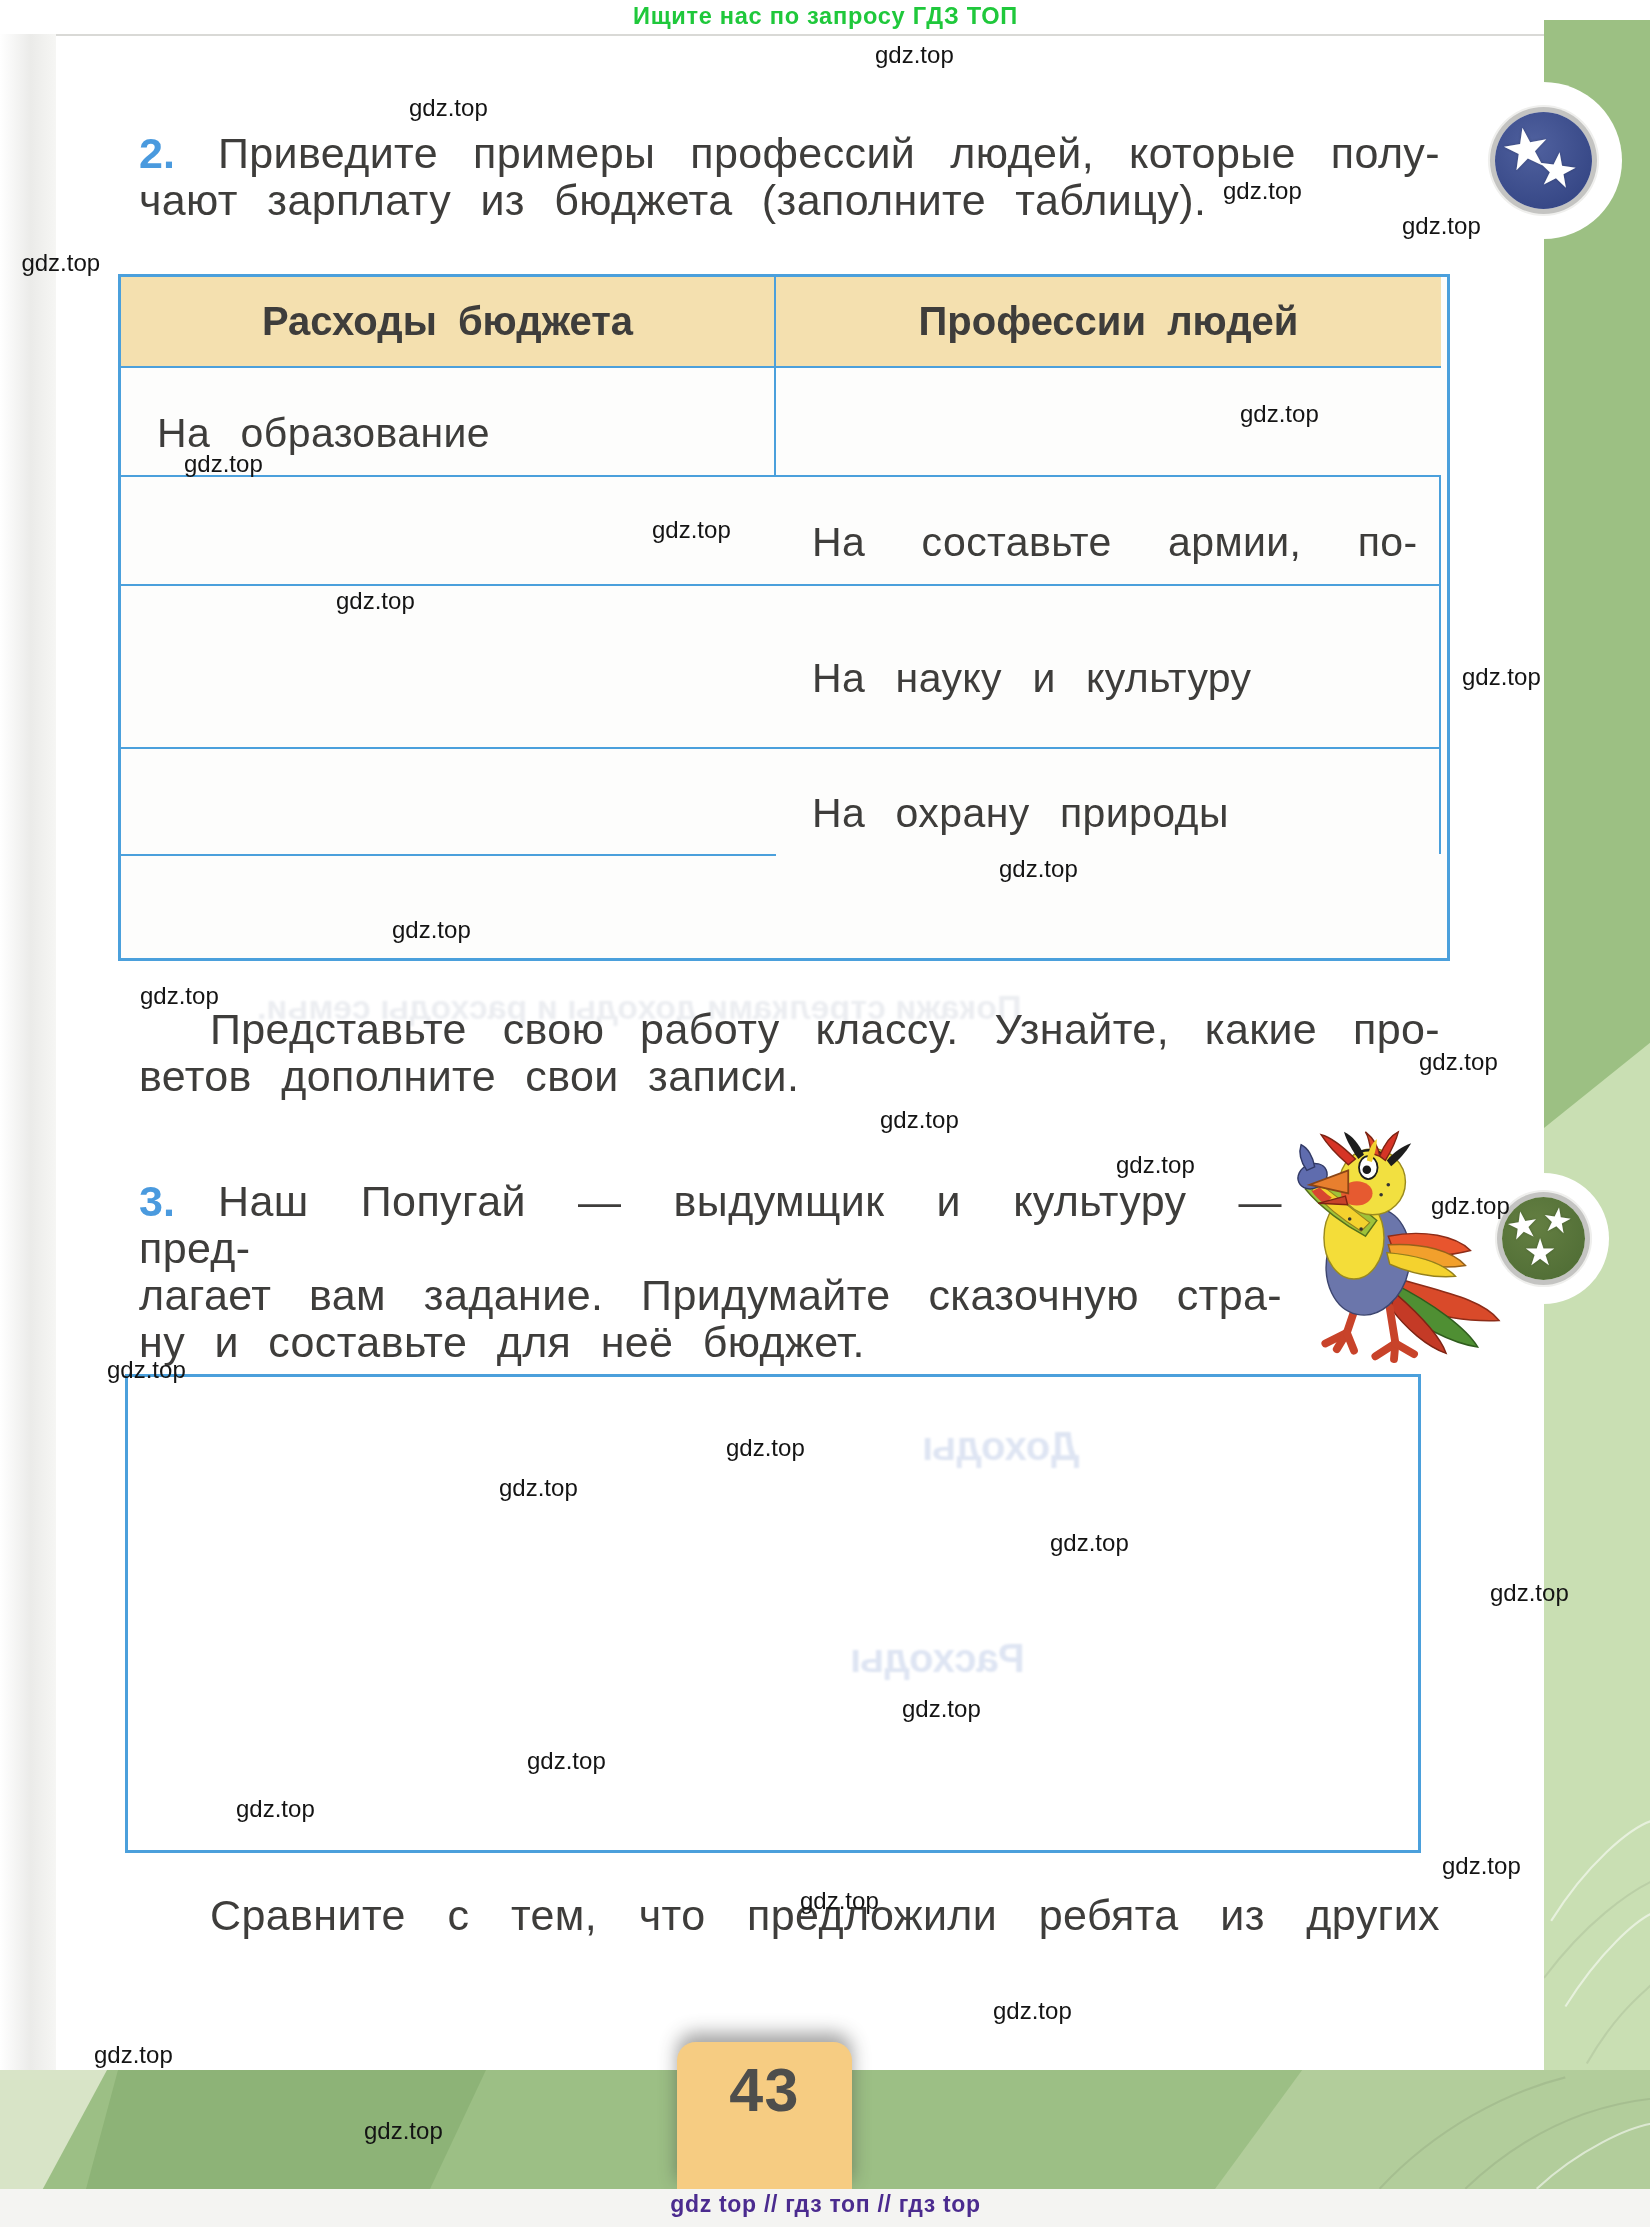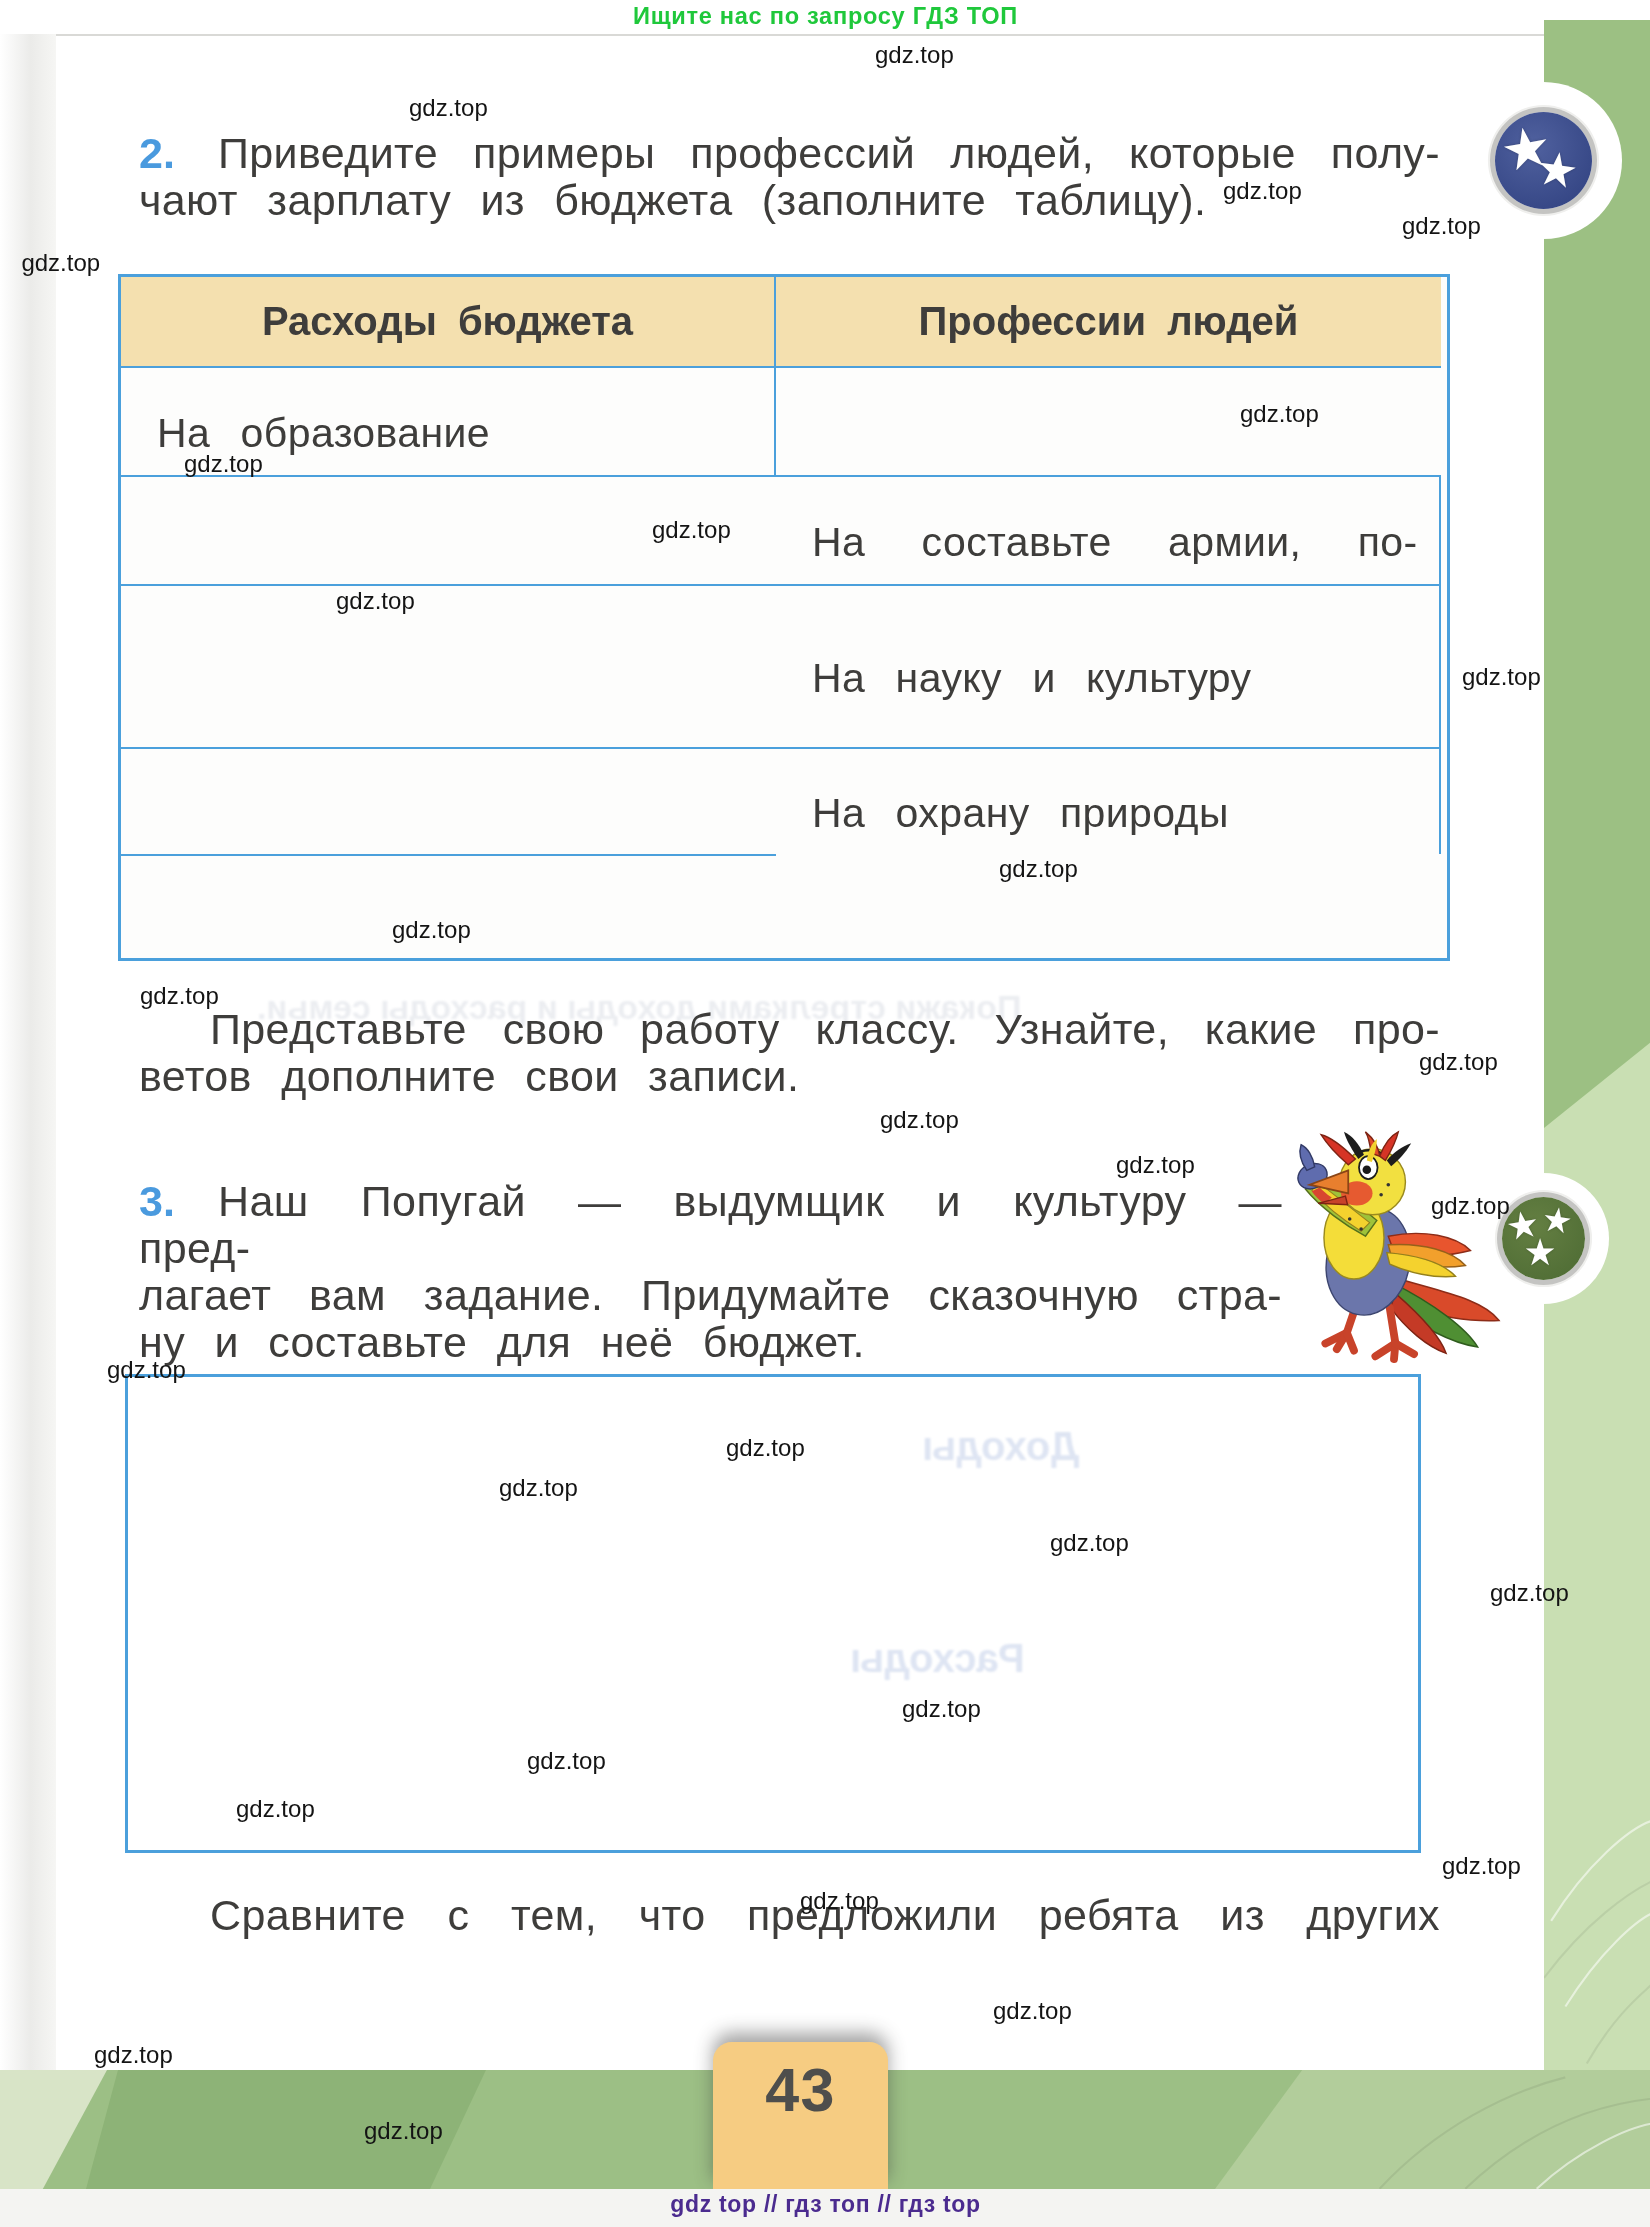--- a/index.html
+++ b/index.html
@@ -59,21 +59,21 @@
   .budget-table .cell{display:flex;flex-direction:column;justify-content:center;padding:0 21.4px 0 36px;}
   .budget-table .cell .tline{font-size:41px;word-spacing:18.6px;line-height:51px;margin-top:23px;}
   .cr{border-right:2.9px solid #4ba0dc;}
   .ct{border-top:2.9px solid #4ba0dc;}
   
   .writebox{position:absolute;left:125px;top:1374px;width:1290px;height:473px;
       border:3.6px solid #4ba0dc;background:transparent;}
   
   .page-tab{position:absolute;left:677px;top:2042px;width:175px;height:147px;background:#f6cc82;
       border-radius:18.6px 18.6px 0 0;box-shadow:0 -8.6px 18.6px rgba(50,50,50,.45);
-      display:flex;align-items:flex-start;justify-content:center;margin-left:36px;}
+      display:flex;align-items:flex-start;justify-content:center;}
   .page-tab .num{font-size:61px;font-weight:bold;color:#4e4e4c;margin-top:13px;letter-spacing:1.4px;}
   .parrot{position:absolute;left:1281px;top:1129px;width:236px;height:243px;}
 </style>
 </head>
 <body>
 
 <div class="top-banner" style="color:#1fc83b;">Ищите нас по запросу ГДЗ ТОП</div>
 <div class="scan-top-line"></div>
 <div class="gutter"></div>
 

